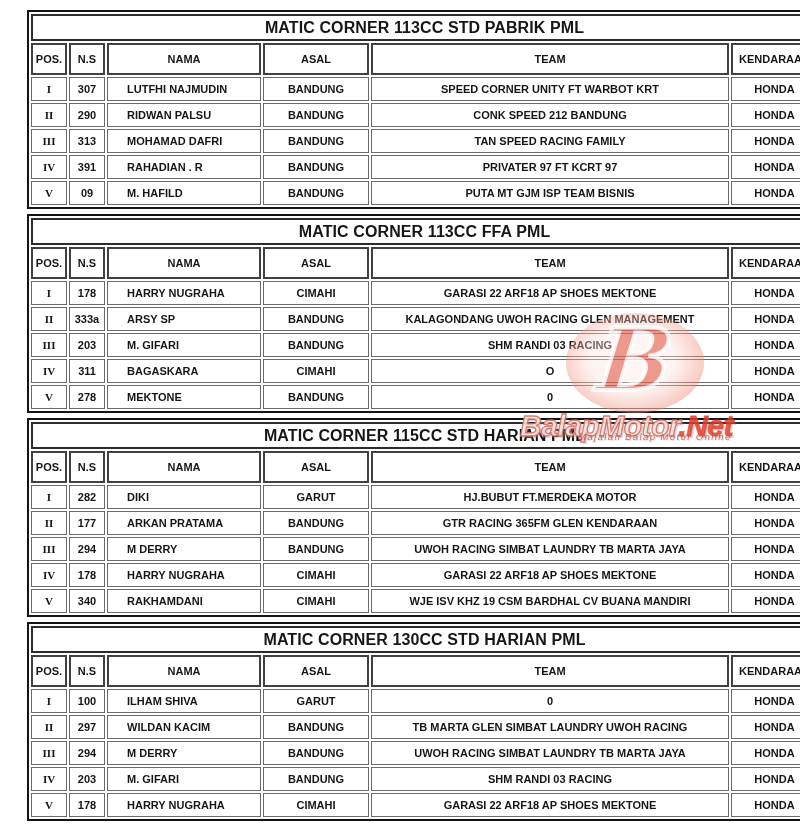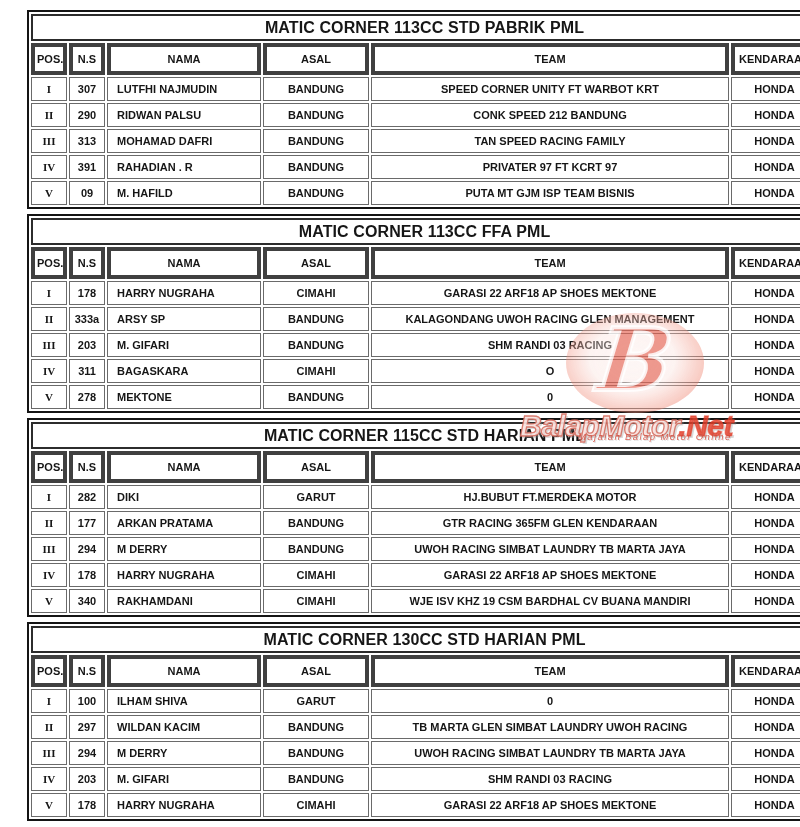--- a/index.html
+++ b/index.html
@@ -34,34 +34,34 @@
     font-weight: bold;
     padding: 0 2px;
   }
   td.title-cell {
     border: 2px solid #2c2c2c;
     height: 27px;
     font-size: 16px;
     letter-spacing: 0.1px;
   }
   table.res th {
-    border: 4px solid #404040;
+    border: 2px solid #404040;
     height: 32px;
     font-size: 11px;
   }
   table.res td.data {
     border: 1px solid #6a6a6a;
     height: 24px;
     font-size: 11px;
   }
   td.data.col-0 {
     font-family: "Liberation Serif", serif;
     font-size: 12.5px;
   }
-  td.data.col-2 { text-align: left; padding-left: 9px; }
+  td.data.col-2 { text-align: left; padding-left: 19px; }
 
   
   .wm { position: absolute; pointer-events: none; z-index: 5; }
   .wm-disc {
     left: 566px; top: 313px;
     width: 138px; height: 100px;
     border-radius: 50%;
     background: radial-gradient(ellipse at 48% 46%,
        rgba(252,238,235,0.55) 0%, rgba(250,225,220,0.45) 42%,
        rgba(238,122,100,0.50) 74%, rgba(226,65,45,0.62) 96%);

